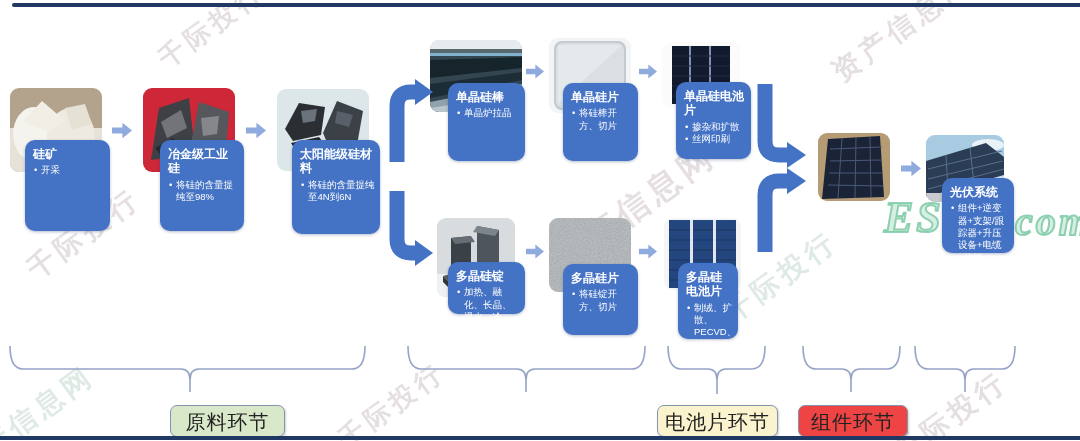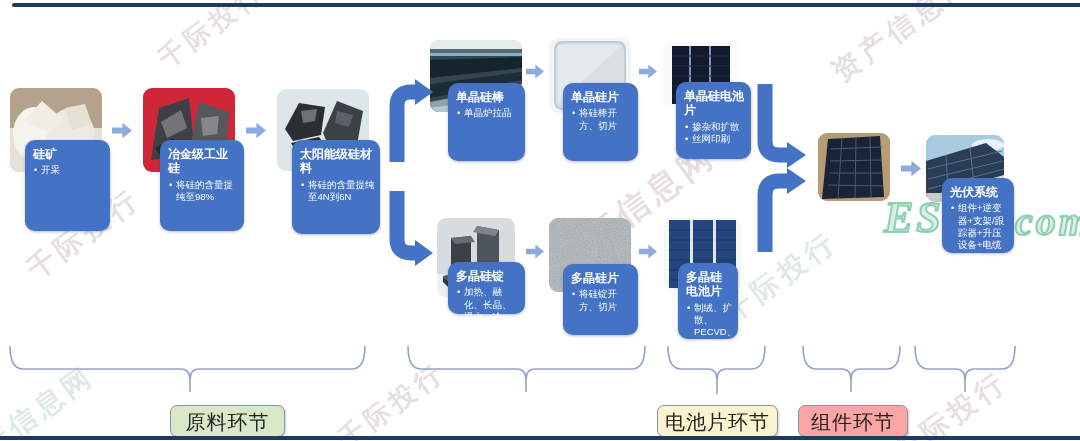--- a/index.html
+++ b/index.html
@@ -23,21 +23,21 @@
   .flowsvg{position:absolute;left:0;top:0;z-index:2;pointer-events:none}
   .flowsvg path.big{stroke:#4472c4;stroke-width:15;fill:none}
   .flowsvg polygon.head{fill:#4472c4}
   .flowsvg path.brace{stroke:#96a3c7;stroke-width:1.6;fill:none}
 
   .slabel{position:absolute;height:32px;border:1.5px solid #8496ad;border-radius:7px;display:flex;align-items:flex-end;justify-content:center;
           font-size:20px;color:#222;z-index:2;box-shadow:1px 1.5px 2px rgba(60,70,90,.25);letter-spacing:1px}
   .lb-raw{background:#d9e8c9}
   .lb-wafer{background:#dce7f3}
   .lb-cell{background:#faf3cd}
-  .lb-module{background:#fca5a5}
+  .lb-module{background:#ef4444}
   .lb-system{background:#ccd5e1}
 
   .wm{position:absolute;color:rgba(168,148,154,.30);font-size:33px;letter-spacing:5px;transform:rotate(-36deg);
       white-space:nowrap;z-index:1;font-weight:bold;pointer-events:none}
   .wm.green{color:rgba(140,180,160,.28)}
   .esg{position:absolute;z-index:2;font-style:italic;font-weight:bold;font-family:"Liberation Serif","DejaVu Serif",serif;
        color:rgba(121,201,161,.30);-webkit-text-stroke:2px rgba(110,195,155,.75);letter-spacing:3px;pointer-events:none}
 </style>
 </head>
 <body>

